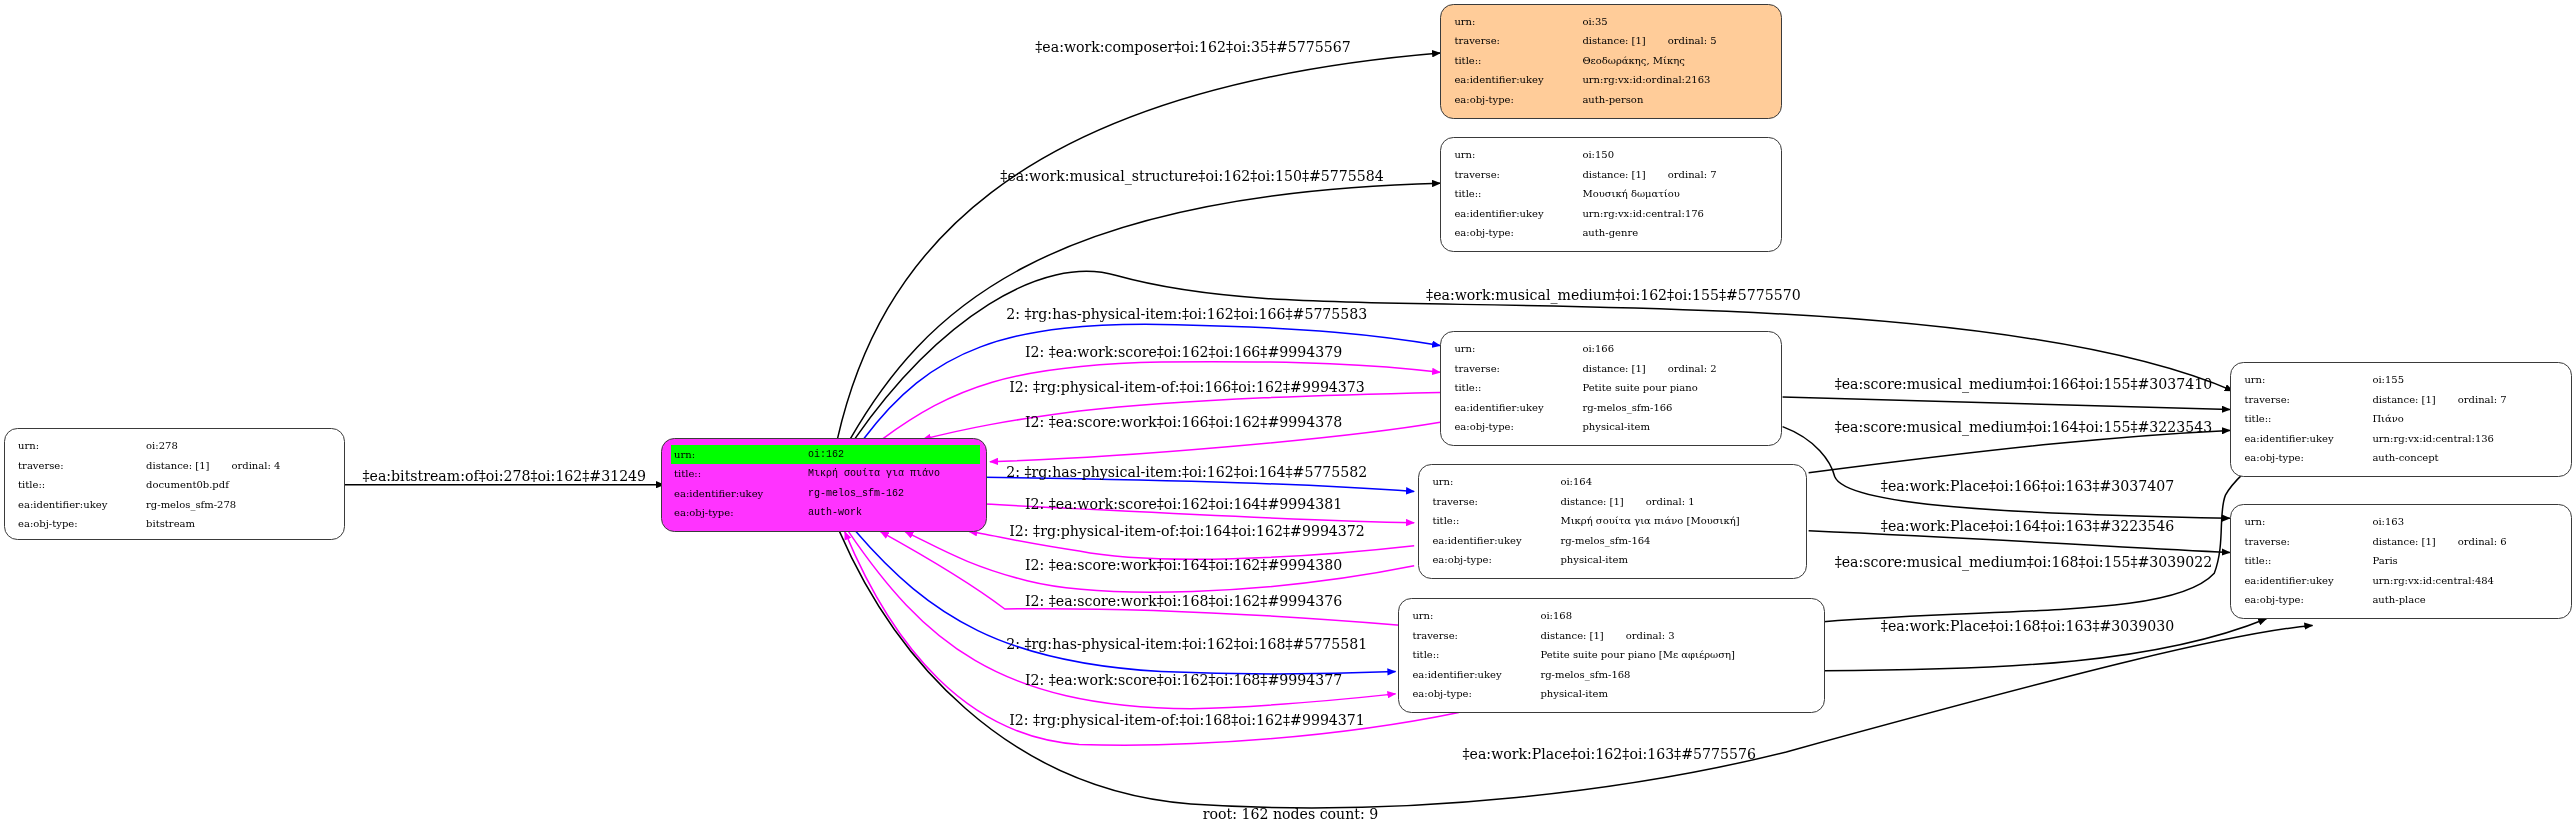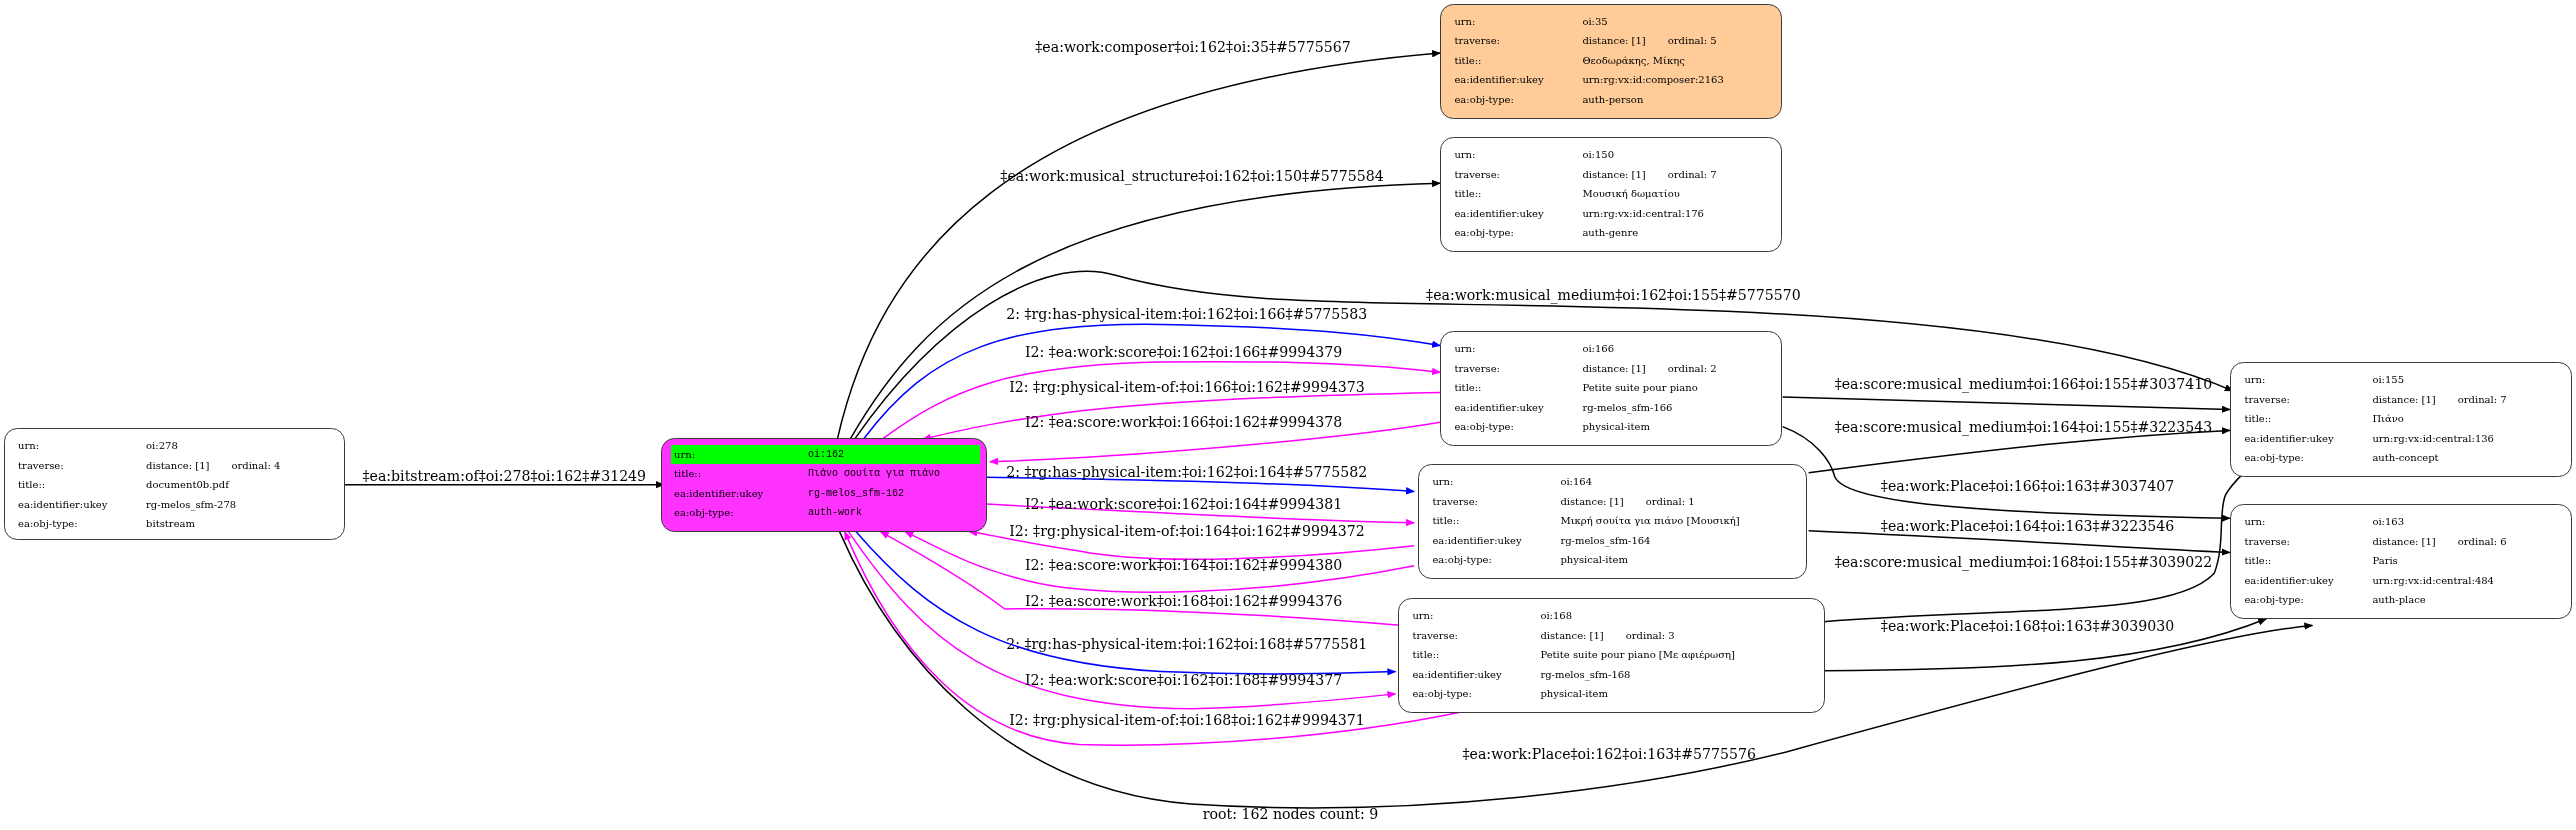--- a/index.html
+++ b/index.html
@@ -116,21 +116,21 @@
     </div>
 </div>
 
 <div class="node-box root" style="left:661px;top:438px;width:326px;height:94px;">
   <div class="node-row urn-row">
       <span class="node-key">urn:</span>
       <span class="node-val">oi:162</span>
     </div>
   <div class="node-row">
       <span class="node-key">title::</span>
-      <span class="node-val">Πιάνο σουίτα για πιάνο</span>
+      <span class="node-val">Μικρή σουίτα για πιάνο</span>
     </div>
   <div class="node-row">
       <span class="node-key">ea:identifier:ukey</span>
       <span class="node-val">rg-melos_sfm-162</span>
     </div>
   <div class="node-row">
       <span class="node-key">ea:obj-type:</span>
       <span class="node-val">auth-work</span>
     </div>
 </div>
@@ -144,21 +144,21 @@
       <span class="node-key">traverse:</span>
       <span class="node-val">distance: [1]</span>
       <span class="node-val ord">ordinal: 5</span>
     </div>
   <div class="node-row">
       <span class="node-key">title::</span>
       <span class="node-val">Θεοδωράκης, Μίκης</span>
     </div>
   <div class="node-row">
       <span class="node-key">ea:identifier:ukey</span>
-      <span class="node-val">urn:rg:vx:id:composer:2163</span>
+      <span class="node-val">urn:rg:vx:id:ordinal:2163</span>
     </div>
   <div class="node-row">
       <span class="node-key">ea:obj-type:</span>
       <span class="node-val">auth-person</span>
     </div>
 </div>
 
 <div class="node-box" style="left:1440px;top:137px;width:342px;height:115px;">
   <div class="node-row">
       <span class="node-key">urn:</span>

